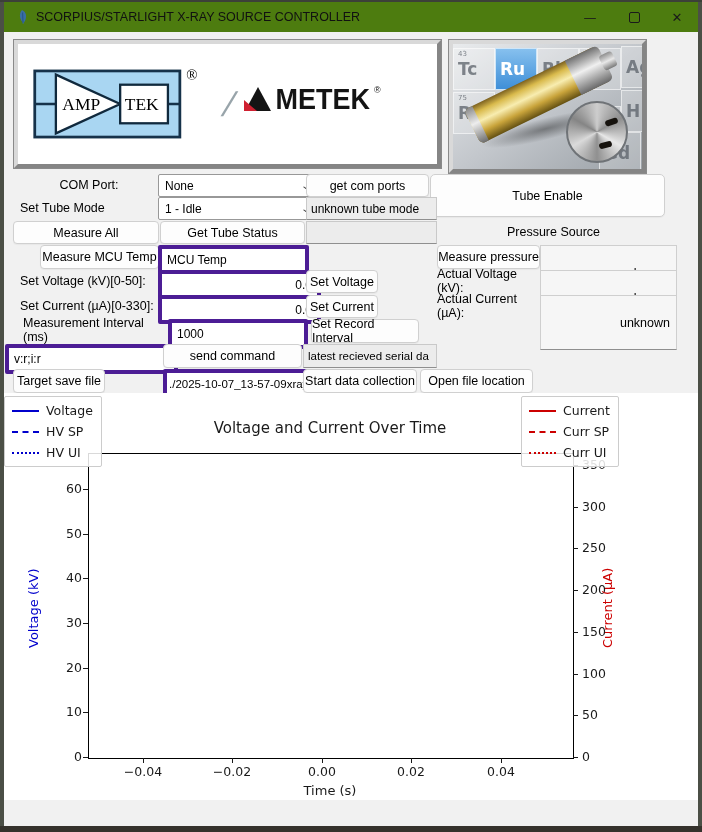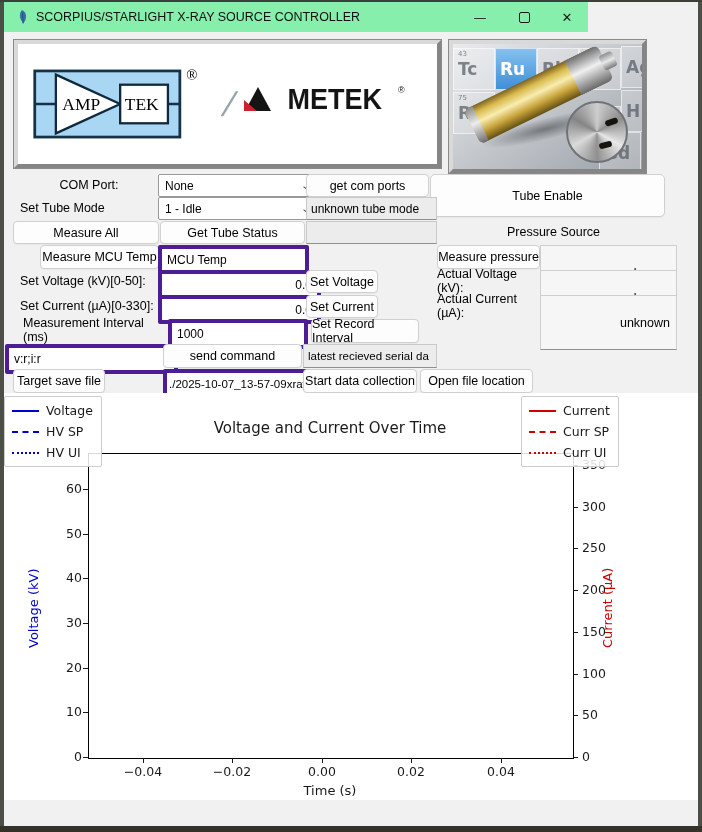--- a/index.html
+++ b/index.html
@@ -4,36 +4,36 @@
 <style>
   html,body{margin:0;padding:0;background:#888;}
   .window{position:relative;width:702px;height:832px;background:#f1f1f1;overflow:hidden;
           font-family:"Liberation Sans",sans-serif;-webkit-font-smoothing:antialiased;}
   
   .frame-top{position:absolute;left:0;top:0;width:702px;height:2px;background:#3c4038;}
   .frame-left{position:absolute;left:0;top:2px;width:4px;height:830px;background:#4b4f46;}
   .frame-right{position:absolute;right:0;top:2px;width:4px;height:830px;background:#4b4f46;}
   .frame-bottom{position:absolute;left:0;top:826px;width:702px;height:6px;background:#35322c;}
   
-  .titlebar{position:absolute;left:4px;top:2px;width:584px;height:30px;background:#86efac;}
+  .titlebar{position:absolute;left:4px;top:2px;width:694px;height:30px;background:#4d7c0f;}
   .app-icon{position:absolute;left:10px;top:7px;width:16px;height:16px;}
   .title-text{position:absolute;left:32px;top:0;height:30px;display:flex;align-items:center;
               font-size:12.5px;color:#111;}
   .capbtn{position:absolute;top:0;height:30px;width:44px;display:flex;align-items:center;
           justify-content:center;font-size:13px;color:#1a1a1a;font-family:"DejaVu Sans",sans-serif;}
   .cap-min{right:86px;} .cap-max{right:42px;} .cap-close{right:0px;width:42px;}
   .max-glyph{width:9px;height:9px;border:1.2px solid #1a1a1a;border-radius:2px;}
   
   .main-bg{position:absolute;left:4px;top:32px;width:694px;height:794px;background:#f1f1f1;}
   
   .panel{position:absolute;background:#fff;border:4px outset #d9d9d9;outline:1px solid #8a8a8a;}
   .logo-panel{left:14px;top:40px;width:405px;height:120px;display:flex;align-items:center;
               padding-left:14px;gap:10px;}
   .slash{font-size:34px;color:#98a4aa;font-style:italic;transform:skewX(-8deg);margin:0 2px;}
-  .ametek-wrap{display:flex;align-items:flex-start;gap:16px;position:relative;padding-bottom:10px;}
+  .ametek-wrap{display:flex;align-items:flex-start;gap:4px;position:relative;padding-bottom:10px;}
   .ametek-A{position:relative;width:0;height:0;border-left:13px solid transparent;
             border-right:13px solid transparent;border-bottom:24px solid #141414;}
   .ametek-A-red{position:absolute;left:-14px;top:13px;width:0;height:0;
             border-right:13px solid transparent;border-bottom:11px solid #cf2030;}
   .ametek-text{font-weight:bold;font-size:27px;color:#141414;letter-spacing:0px;
                transform:scaleY(1.08);line-height:24px;}
   .ametek-reg{font-size:9px;color:#141414;align-self:flex-start;margin-top:-2px;}
   
   .tube-panel{left:449px;top:40px;width:189px;height:125px;overflow:hidden;
               background:linear-gradient(145deg,#e9ebed 0%,#c3c7cc 50%,#9ba1a7 100%);}

